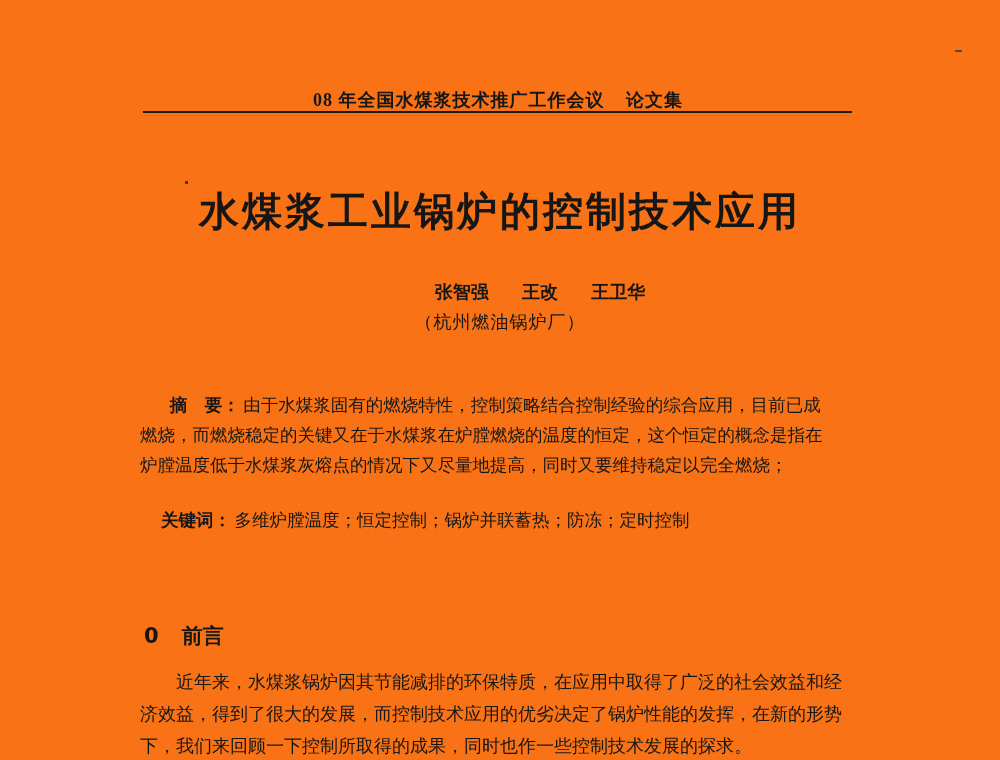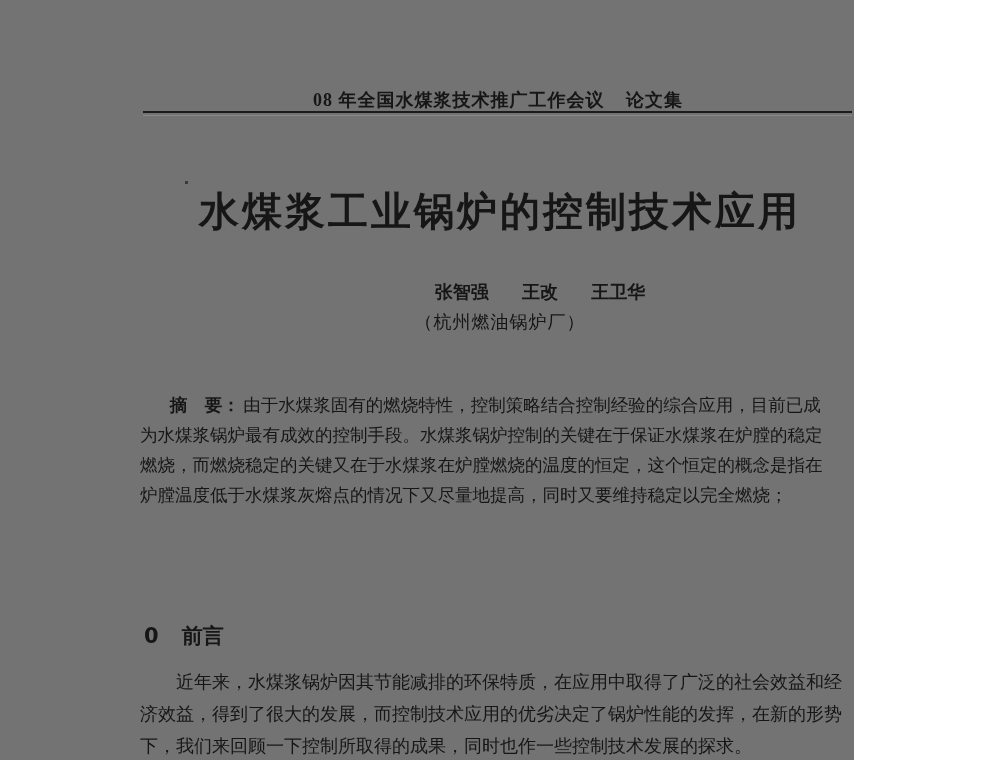--- a/index.html
+++ b/index.html
@@ -2,23 +2,23 @@
 <html><head>
 <meta charset="utf-8">
 <style>
   html, body {
     margin: 0;
     padding: 0;
     background: #ffffff;
   }
   .page {
     position: relative;
-    width: 854px;
+    width: 1000px;
     height: 760px;
-    background: #737373;
+    background: #f97316;
     overflow: hidden;
     font-family: "Liberation Serif", "DejaVu Serif", serif;
     color: #161616;
   }
 
   
   .running-head {
     position: absolute;
     top: 88px;
     left: 140px;
@@ -167,25 +167,27 @@
     <span class="author">王改</span>
     <span class="author">王卫华</span>
   </div>
 
   <div class="affiliation">（杭州燃油锅炉厂）</div>
 
   <div class="abstract-block">
     <div class="line indent">
       <span class="bold label-space">摘　要：</span><span>由于水煤浆固有的燃烧特性，控制策略结合控制经验的综合应用，目前已成</span>
     </div>
-    <div class="line">为水煤浆锅炉最有成效的控制手段。水煤浆锅炉控制的关键在于保证水煤浆在炉膛的稳定</div>
     <div class="line">燃烧，而燃烧稳定的关键又在于水煤浆在炉膛燃烧的温度的恒定，这个恒定的概念是指在</div>
     <div class="line">炉膛温度低于水煤浆灰熔点的情况下又尽量地提高，同时又要维持稳定以完全燃烧；</div>
   </div>
 
+  <div class="keywords-line">
+    <span class="bold label-space">关键词：</span><span>多维炉膛温度；恒定控制；锅炉并联蓄热；防冻；定时控制</span>
+  </div>
 
   <div class="section-heading">
     <span class="num">0</span><span>前言</span>
   </div>
 
   <div class="body-block">
     <div class="line indent">近年来，水煤浆锅炉因其节能减排的环保特质，在应用中取得了广泛的社会效益和经</div>
     <div class="line">济效益，得到了很大的发展，而控制技术应用的优劣决定了锅炉性能的发挥，在新的形势</div>
     <div class="line">下，我们来回顾一下控制所取得的成果，同时也作一些控制技术发展的探求。</div>
   </div>

